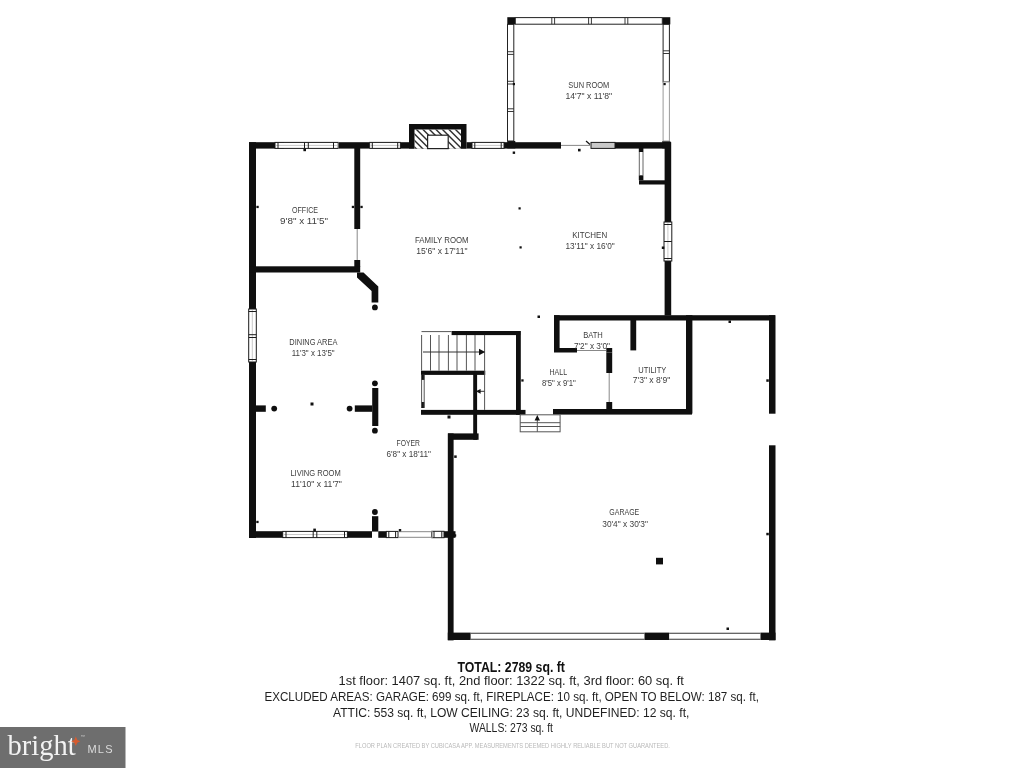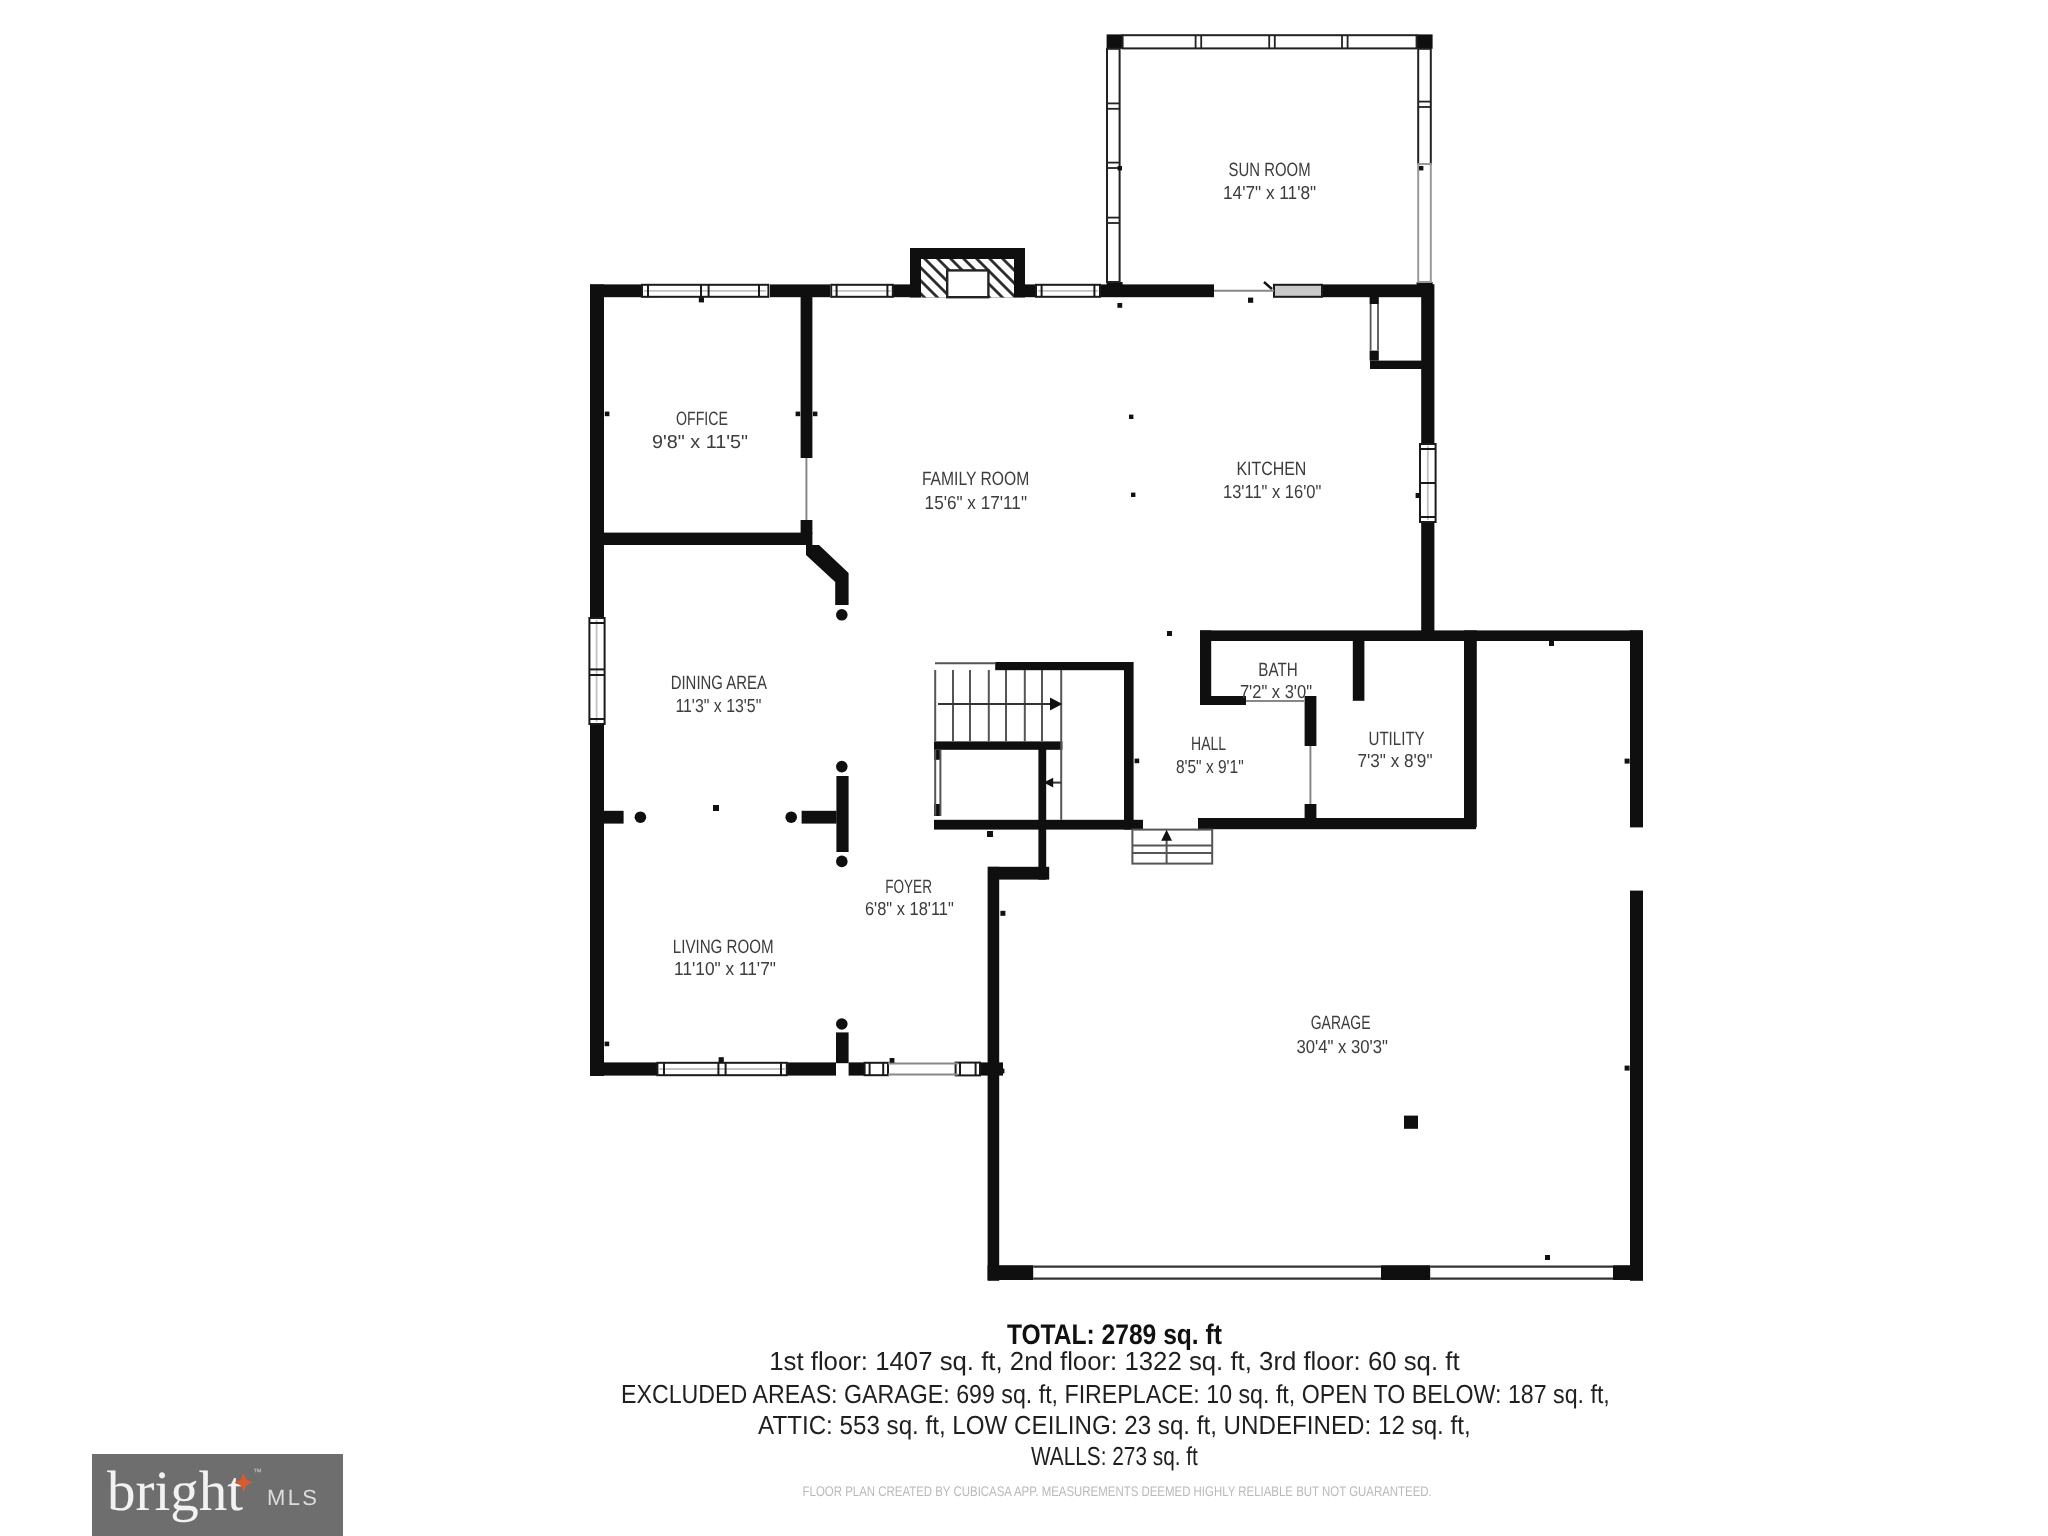--- a/index.html
+++ b/index.html
@@ -1,16 +1,16 @@
 <!DOCTYPE html>
 <html><head>
 <meta charset="utf-8">
 <style>
   html,body{margin:0;padding:0;background:#fff;}
-  .page{width:892px;height:768px;position:relative;overflow:hidden;background:#fff;padding-left:46px;}
+  .page{width:892px;height:768px;position:relative;overflow:hidden;background:#fff;}
   text{font-family:"Liberation Sans",sans-serif;}
   .lbl{fill:#3d3d3d;font-size:9.6px;}
   .dim{fill:#3d3d3d;font-size:9.4px;}
   .bt{fill:#1f1f1f;font-size:13px;}
 </style>
 </head>
 <body>
 <div class="page">
 <svg width="1024" height="768" viewBox="0 0 1024 768">
 <rect x="0" y="0" width="1024" height="768" fill="#ffffff"></rect>

